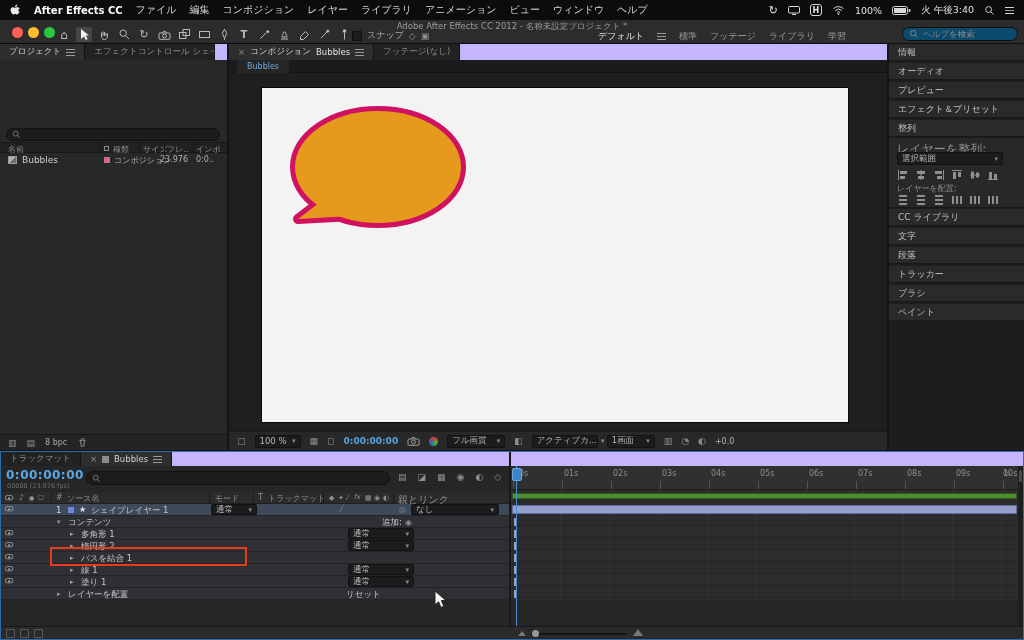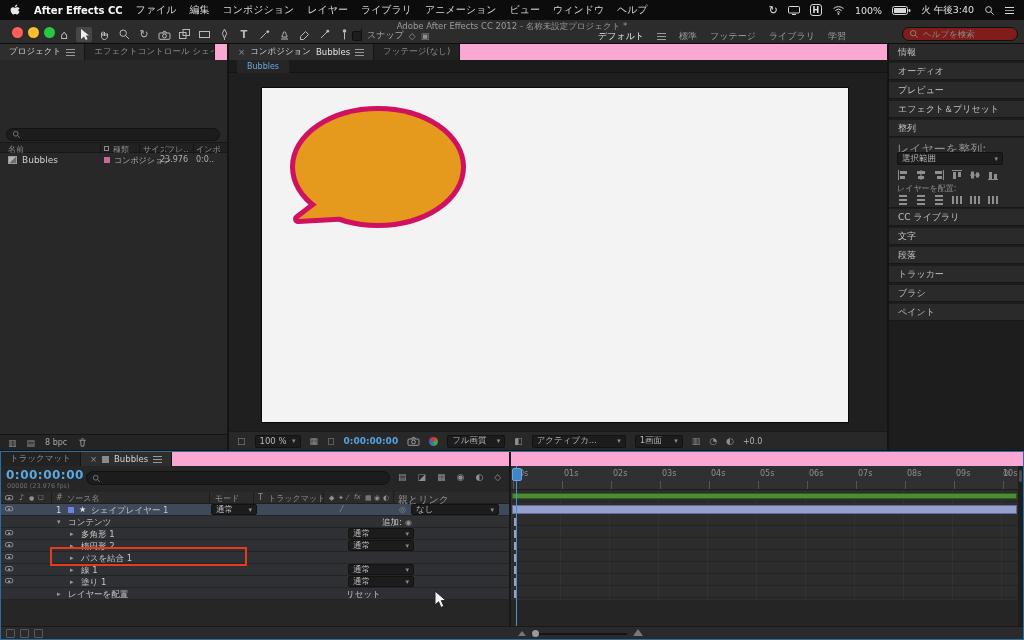--- a/index.html
+++ b/index.html
@@ -23,25 +23,25 @@
 .tool{width:16px;height:15px;border-radius:2px;display:flex;align-items:center;justify-content:center;font-size:11px;color:#b9b9b9}
 .tool.active{background:#464646;color:#fff}
 .tool svg{stroke:#b9b9b9;fill:none;stroke-width:1}
 .vsep{width:1px;height:14px;background:#191919;margin:0 5px}
 #snap{position:absolute;left:352px;top:29px;display:flex;align-items:center;gap:5px;color:#a8a8a8}
 .cb{width:10px;height:10px;border:1px solid #0f0f0f;background:#1d1d1d;border-radius:2px}
 #workspaces{position:absolute;left:598px;top:30px;display:flex;gap:13px;align-items:center;color:#9d9d9d;font-size:9px}
 #workspaces .on{color:#ececec}
 .hamb{width:9px;height:7px;border-top:1px solid #9a9a9a;border-bottom:1px solid #9a9a9a;position:relative;display:inline-block}
 .hamb:after{content:"";position:absolute;left:0;right:0;top:2px;height:1px;background:#9a9a9a}
-#helpsearch{position:absolute;right:6px;top:27px;width:116px;height:14px;background:#7f1d1d;border:1px solid #101010;border-radius:7px;display:flex;align-items:center;gap:4px;padding:0 6px;color:#8f8f8f}
+#helpsearch{position:absolute;right:6px;top:27px;width:116px;height:14px;background:#0c4a6e;border:1px solid #101010;border-radius:7px;display:flex;align-items:center;gap:4px;padding:0 6px;color:#8f8f8f}
 #helpsearch input{flex:1;min-width:0;background:none;border:none;outline:none;color:#9a9a9a;font-size:8.5px;font-family:inherit}
 #helpsearch input::placeholder{color:#8a8a8a}
 
-.tabbar{position:absolute;display:flex;background:#f9a8d4;height:16px;align-items:stretch}
+.tabbar{position:absolute;display:flex;background:#c4b5fd;height:16px;align-items:stretch}
 .tab{display:flex;align-items:center;gap:5px;padding:0 9px;font-size:8.5px;color:#8d8d8d;background:#222;border-right:1px solid #141414;white-space:nowrap}
 .tab.active{background:#2e2e2e;color:#d2d2d2}
 .dd{background:#1c1c1c;border:1px solid #121212;border-radius:2px;height:13px;display:flex;align-items:center;justify-content:space-between;padding:0 4px;font-size:8.5px;color:#b6b6b6;white-space:nowrap}
 .car{font-size:7px;color:#8a8a8a;margin-left:4px}
 .searchbox{background:#1c1c1c;border:1px solid #121212;border-radius:7px;display:flex;align-items:center;padding:0 5px;gap:4px;color:#8f8f8f}
 .eye{display:inline-block;width:11px;height:7px;border:1px solid #9f9f9f;border-radius:50%/55%;position:relative}
 .eye:after{content:"";position:absolute;left:3px;top:1.5px;width:3px;height:3px;background:#9f9f9f;border-radius:50%}
 .hdr{position:absolute;left:889px;width:135px;height:17px;background:#2a2a2a;border-bottom:1px solid #181818;line-height:17px;padding-left:9px;font-size:9px;color:#c0c0c0}
 
 .trow{position:absolute;left:1px;width:509px;height:12px;background:#2f3034;border-bottom:1px solid #242428}
@@ -354,21 +354,21 @@
       <svg width="13" height="10">
         <use href="#cam"></use>
       </svg>
     </span>
   <span style="width:9px;height:9px;border-radius:50%;background:conic-gradient(#d33,#3b3,#36c,#d33)"></span>
   <div class="dd" style="width:58px">
       <span>フル画質</span>
       <span class="car">▾</span>
     </div>
   <span class="dim">◧</span>
-  <div class="dd" style="width:94px">
+  <div class="dd" style="width:66px">
       <span>アクティブカ...</span>
       <span class="car">▾</span>
     </div>
   <div class="dd" style="width:48px">
       <span>1画面</span>
       <span class="car">▾</span>
     </div>
   <span class="dim">▥</span>
   <span class="dim">◔</span>
   <span class="dim">◐</span>

